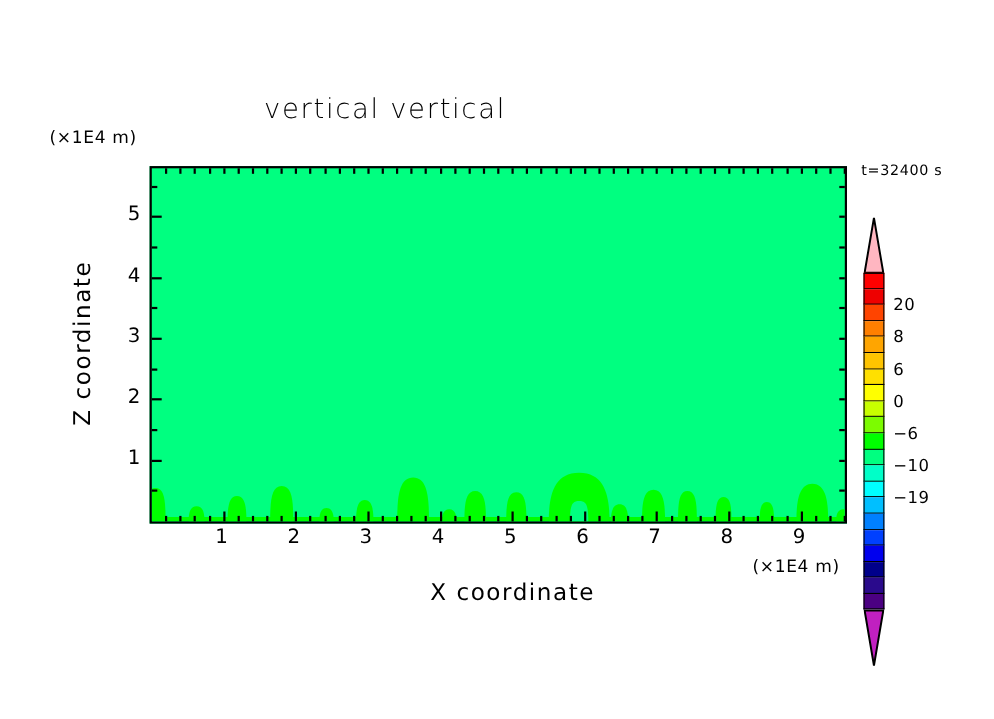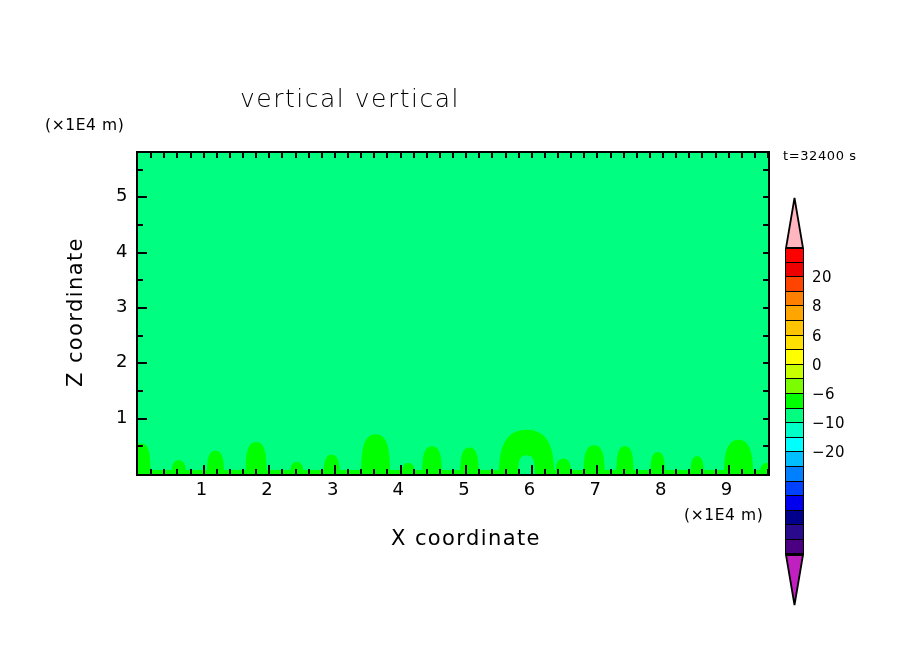--- a/index.html
+++ b/index.html
@@ -261,14 +261,14 @@
     <polygon id="capBotPoly" points="9.5,51 18,1 1,1" stroke="#000" stroke-width="1.8" fill="#c020c0"></polygon>
   </svg>
 </div>
 <div id="cbarlabels">
     <div class="clab" style="top: 268.2px;">20</div>
     <div class="clab" style="top: 297.4px;">8</div>
     <div class="clab" style="top: 326.6px;">6</div>
     <div class="clab" style="top: 355.8px;">0</div>
     <div class="clab" style="top: 385px;">−6</div>
     <div class="clab" style="top: 414.2px;">−10</div>
-    <div class="clab" style="top: 443.4px;">−20</div>
+    <div class="clab" style="top: 443.4px;">−19</div>
   </div>
 
 </body></html>

